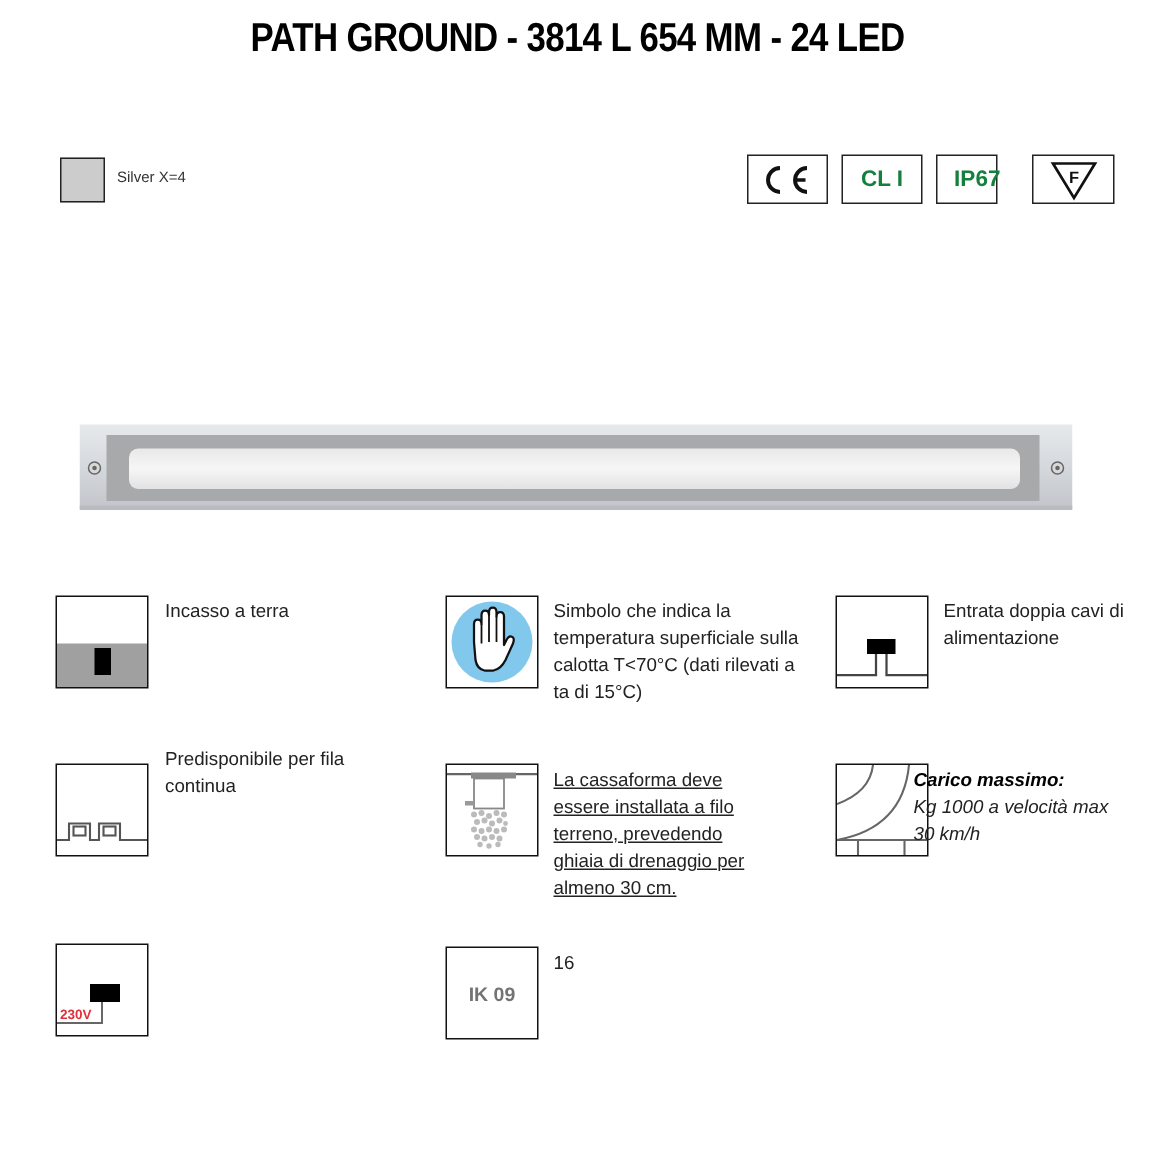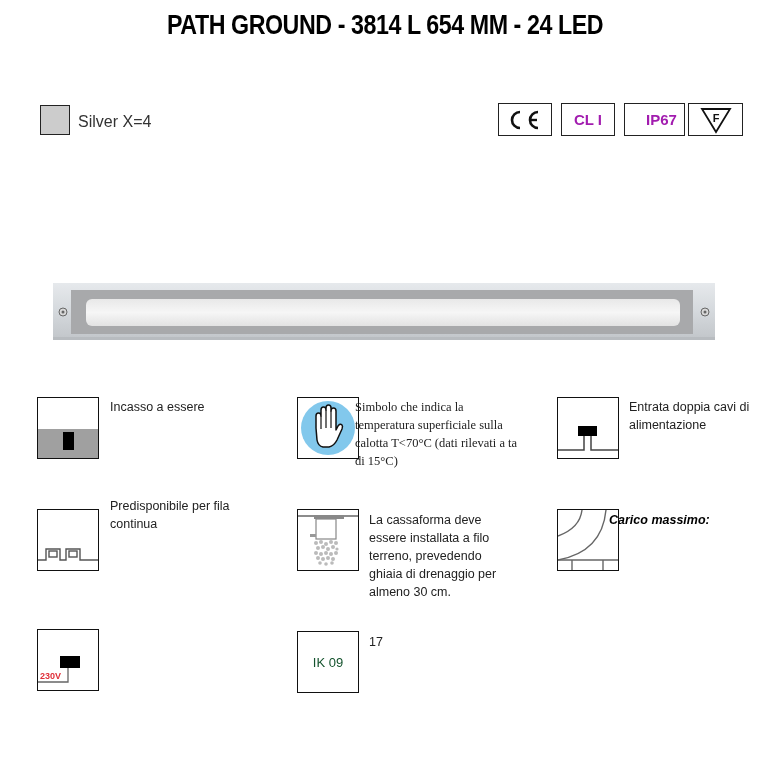--- a/index.html
+++ b/index.html
@@ -1,20 +1,20 @@
 <!DOCTYPE html>
 <html><head>
 <meta charset="utf-8">
 <style>
   html, body { margin: 0; padding: 0; background: #ffffff; }
   body { width: 770px; height: 770px; position: relative; overflow: hidden; font-family: "Liberation Sans", sans-serif; color: #222; }
   .title { position: absolute; top: 10px; left: 0; width: 770px; text-align: center; font-family: "Liberation Sans", sans-serif; font-weight: bold; font-size: 27px; letter-spacing: -0.5px; color: #000; transform: scaleX(0.86); transform-origin: center; }
   .swatch { position: absolute; left: 40px; top: 105px; width: 30px; height: 30px; background: #cccccc; border: 1px solid #222; box-sizing: border-box; }
-  .swatch-label { position: absolute; left: 78px; top: 113px; font-size: 16px; color: #333; }
-  .cert { position: absolute; top: 103px; height: 33px; border: 1.5px solid #222; box-sizing: border-box; display: flex; align-items: center; justify-content: center; font-weight: bold; font-size: 15px; color: #a21caf; }
+  .swatch-label { position: absolute; left: 78px; top: 113px; font-size: 10px; color: #333; }
+  .cert { position: absolute; top: 103px; height: 33px; border: 1.5px solid #222; box-sizing: border-box; display: flex; align-items: center; justify-content: center; font-weight: bold; font-size: 15px; color: #15803d; }
   .product { position: absolute; left: 53px; top: 281px; width: 662px; height: 60px; }
   .feature-icon { position: absolute; width: 62px; height: 62px; border: 1.5px solid #111; box-sizing: border-box; background: #fff; overflow: hidden; }
   .feature-text { position: absolute; font-size: 12.5px; line-height: 18px; color: #222; }
   .feature-text b { display: block; font-weight: bold; color: #000; }
 </style>
 </head>
 <body>
 
 <div class="title">PATH GROUND - 3814 L 654 MM - 24 LED</div>
 
@@ -24,21 +24,21 @@
 <div class="cert" style="left:498px;width:54px;">
   <svg width="40" height="22" viewBox="0 0 40 22">
     <path d="M15 3 A8 8 0 1 0 15 19" fill="none" stroke="#111" stroke-width="2.6"></path>
     <path d="M33 3 A8 8 0 1 0 33 19" fill="none" stroke="#111" stroke-width="2.6"></path>
     <line x1="25" y1="11" x2="32" y2="11" stroke="#111" stroke-width="2.4"></line>
   </svg>
 </div>
 <div class="cert" style="left:561px;width:54px;">
   <span>CL I</span>
 </div>
-<div class="cert" style="left:624px;width:61px;padding-left:14px;">
+<div class="cert" style="left:624px;width:41px;padding-left:14px;">
   <span>IP67</span>
 </div>
 <div class="cert" style="left:688px;width:55px;">
   <svg width="34" height="28" viewBox="0 0 34 28">
     <path d="M3 3 L31 3 L17 26 Z" fill="none" stroke="#111" stroke-width="1.8"></path>
     <text x="17" y="16" text-anchor="middle" font-family="Liberation Sans, sans-serif" font-size="11" font-weight="bold" fill="#111">F</text>
   </svg>
 </div>
 
 <div class="product">
@@ -66,33 +66,33 @@
   </svg>
 </div>
 
 <div class="feature-icon" style="left:37px;top:397px;">
   <svg width="60" height="60" viewBox="0 0 60 60">
     <rect x="0" y="31" width="60" height="29" fill="#a0a0a0"></rect>
     <rect x="25" y="34" width="11" height="18" fill="#000"></rect>
   </svg>
 </div>
 <div class="feature-text" style="left:110px;top:398px;width:170px;">
-  <span>Incasso a essere</span>
+  <span>Incasso a terra</span>
 </div>
 
 <div class="feature-icon" style="left:297px;top:397px;">
   <svg width="60" height="60" viewBox="0 0 60 60">
     <circle cx="30" cy="30" r="27" fill="#82c8ec"></circle>
     <path d="M18 30 L18 18 Q18 15 20.5 15 Q23 15 23 18 L23 12 Q23 9 25.5 9 Q28 9 28 12 L28 10 Q28 7 30.5 7 Q33 7 33 10 L33 13 Q33 10 35.5 10 Q38 10 38 13 L38 32 L40 28 Q42 25 44 27 Q45 28 44 31 L39 42 Q36 48 31 49 L25 49 Q20 48 19 42 Z" fill="#fff" stroke="#111" stroke-width="1.5" stroke-linejoin="round"></path>
     <line x1="23" y1="18" x2="23" y2="31" stroke="#111" stroke-width="1.2"></line>
     <line x1="28" y1="12" x2="28" y2="30" stroke="#111" stroke-width="1.2"></line>
     <line x1="33" y1="13" x2="33" y2="30" stroke="#111" stroke-width="1.2"></line>
   </svg>
 </div>
-<div class="feature-text" style="left:355px;top:398px;width:170px;font-family:Liberation Serif, serif;">
+<div class="feature-text" style="left:369px;top:398px;width:170px;">
   <span>Simbolo che indica la temperatura superficiale sulla calotta T&lt;70°C (dati rilevati a ta di 15°C)</span>
 </div>
 
 <div class="feature-icon" style="left:557px;top:397px;">
   <svg width="60" height="60" viewBox="0 0 60 60">
     <rect x="20" y="28" width="19" height="10" fill="#000"></rect>
     <path d="M0 52 L26 52 L26 38" fill="none" stroke="#444" stroke-width="1.5"></path>
     <path d="M60 52 L33 52 L33 38" fill="none" stroke="#444" stroke-width="1.5"></path>
   </svg>
 </div>
@@ -136,45 +136,46 @@
       <circle cx="20" cy="48" r="2"></circle>
         <circle cx="25" cy="49" r="2"></circle>
         <circle cx="30" cy="48" r="2"></circle>
         <circle cx="35" cy="49" r="2"></circle>
       <circle cx="22" cy="53" r="1.8"></circle>
         <circle cx="28" cy="54" r="1.8"></circle>
         <circle cx="34" cy="53" r="1.8"></circle>
     </g>
   </svg>
 </div>
-<div class="feature-text" style="left:369px;top:511px;width:140px;">
+<div class="feature-text" style="left:369px;top:511px;width:140px;text-decoration:underline;">
   <span>La cassaforma deve essere installata a filo terreno, prevedendo ghiaia di drenaggio per almeno 30 cm.</span>
 </div>
 
 <div class="feature-icon" style="left:557px;top:509px;">
   <svg width="60" height="60" viewBox="0 0 60 60">
     <path d="M24 0 Q22 18 0 26" fill="none" stroke="#666" stroke-width="1.4"></path>
     <path d="M48 0 Q44 42 0 50" fill="none" stroke="#666" stroke-width="1.4"></path>
     <line x1="0" y1="50" x2="60" y2="50" stroke="#666" stroke-width="1.4"></line>
     <line x1="14" y1="50" x2="14" y2="60" stroke="#666" stroke-width="1.4"></line>
     <line x1="45" y1="50" x2="45" y2="60" stroke="#666" stroke-width="1.4"></line>
   </svg>
 </div>
 <div class="feature-text" style="left:609px;top:511px;width:140px;font-style:italic;">
   <b>Carico massimo:</b>
+  <span>Kg 1000 a velocità max 30 km/h</span>
 </div>
 
 <div class="feature-icon" style="left:37px;top:629px;">
   <svg width="60" height="60" viewBox="0 0 60 60">
     <rect x="22" y="26" width="20" height="12" fill="#000"></rect>
     <path d="M0 52 L30 52 L30 38" fill="none" stroke="#666" stroke-width="1.3"></path>
     <text x="2" y="49" font-family="Liberation Sans, sans-serif" font-size="9" font-weight="bold" fill="#e0303a">230V</text>
   </svg>
 </div>
 <div class="feature-text" style="left:110px;top:631px;width:150px;">
 </div>
 
 <div class="feature-icon" style="left:297px;top:631px;display:flex;align-items:center;justify-content:center;">
-  <span style="font-weight:normal;font-size:13px;color:#14532d;">IK 09</span>
+  <span style="font-weight:bold;font-size:13px;color:#737373;">IK 09</span>
 </div>
 <div class="feature-text" style="left:369px;top:633px;width:170px;">
-  <span>17</span>
+  <span>16</span>
 </div>
 
 </body></html>

